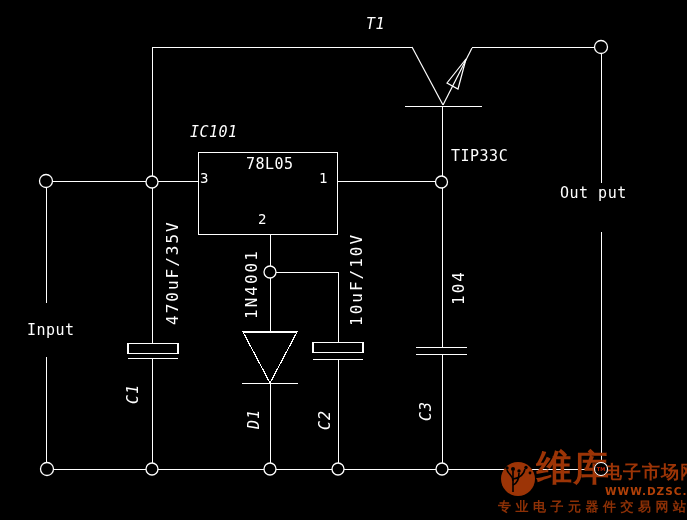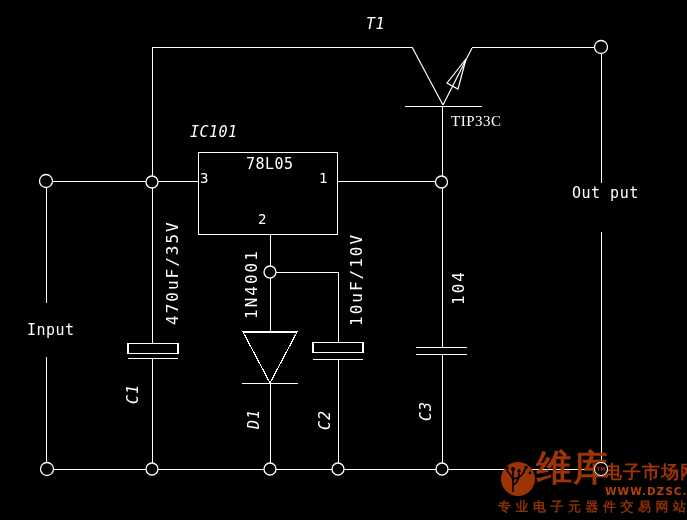--- a/index.html
+++ b/index.html
@@ -93,28 +93,28 @@
       <circle cx="47" cy="469" r="6.5"></circle>
       <circle cx="152" cy="469" r="6"></circle>
       <circle cx="270" cy="469" r="6"></circle>
       <circle cx="338" cy="469" r="6"></circle>
       <circle cx="442" cy="469" r="6"></circle>
       <circle cx="601" cy="469" r="6.5"></circle>
     </g>
   </svg>
 
   <span class="t it" style="left:366px;top:16px;">T1</span>
-  <span class="t" style="left:451px;top:113px;font-family:Liberation Serif, serif;">TIP33C</span>
+  <span class="t" style="left:451px;top:148px;">TIP33C</span>
   <span class="t it" style="left:190px;top:124px;">IC101</span>
   <span class="t" style="left:246px;top:156px;">78L05</span>
   <span class="t" style="left:200px;top:171px;font-size:14px;">3</span>
   <span class="t" style="left:319px;top:171px;font-size:14px;">1</span>
   <span class="t" style="left:258px;top:212px;font-size:14px;">2</span>
   <span class="t" style="left:27px;top:322px;">Input</span>
-  <span class="t" style="left:572px;top:185px;">Out put</span>
+  <span class="t" style="left:560px;top:185px;">Out put</span>
 
   <span class="t vt" style="left:164px;top:325px;">470uF/35V</span>
   <span class="t vt ref it" style="left:125px;top:404px;">C1</span>
   <span class="t vt" style="left:243px;top:319px;">1N4001</span>
   <span class="t vt ref it" style="left:246px;top:429px;">D1</span>
   <span class="t vt" style="left:348px;top:326px;">10uF/10V</span>
   <span class="t vt ref it" style="left:317px;top:430px;">C2</span>
   <span class="t vt" style="left:450px;top:305px;">104</span>
   <span class="t vt ref it" style="left:418px;top:421px;">C3</span>
 

